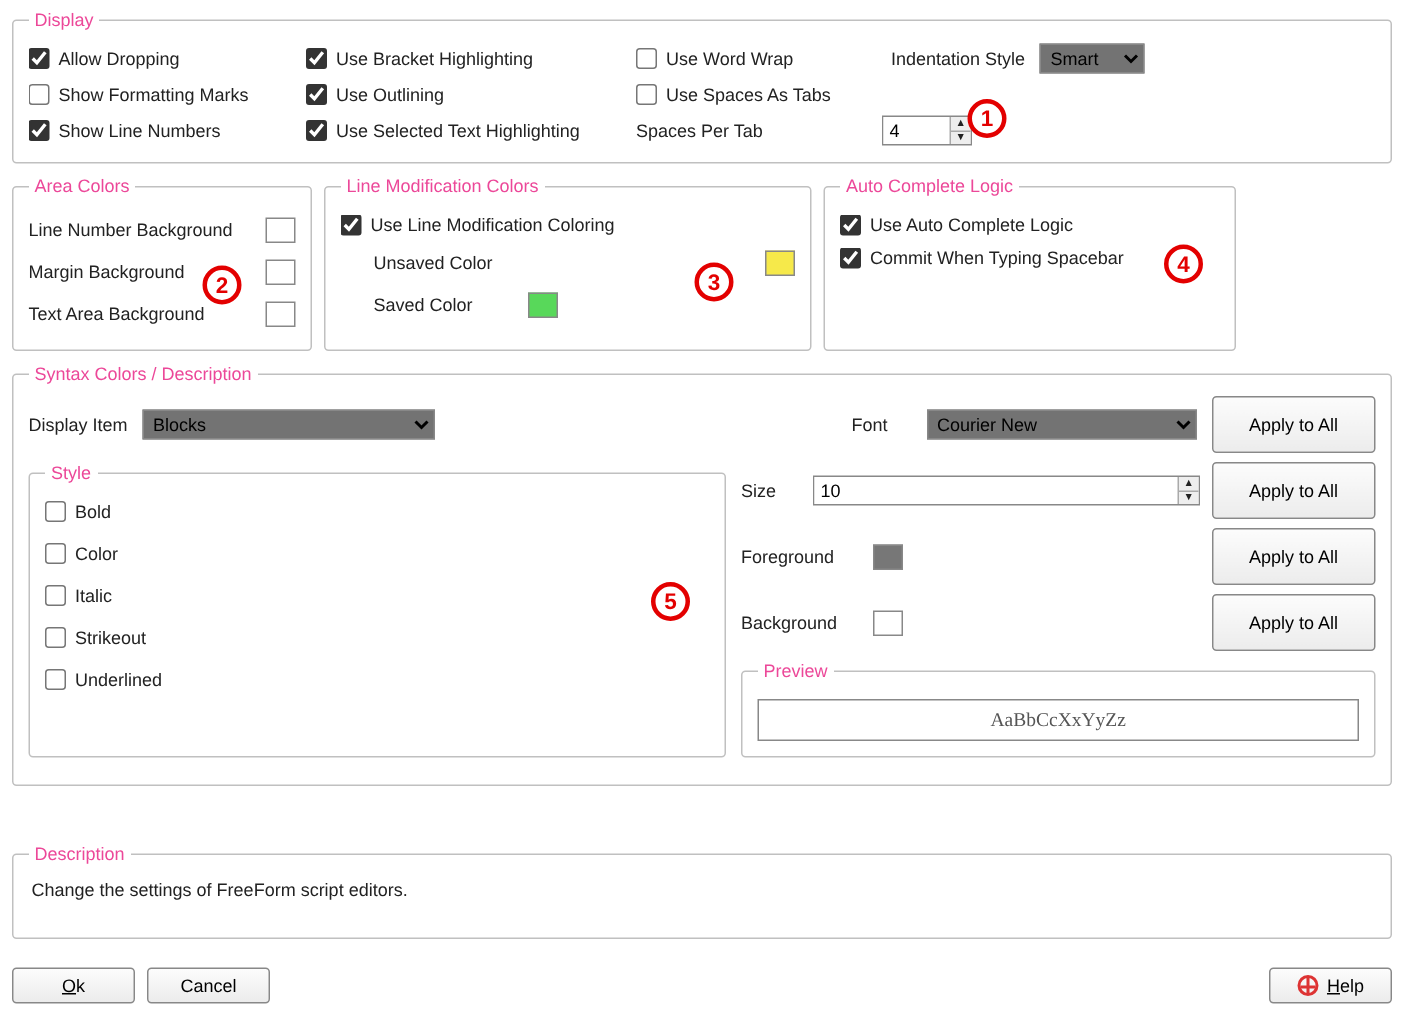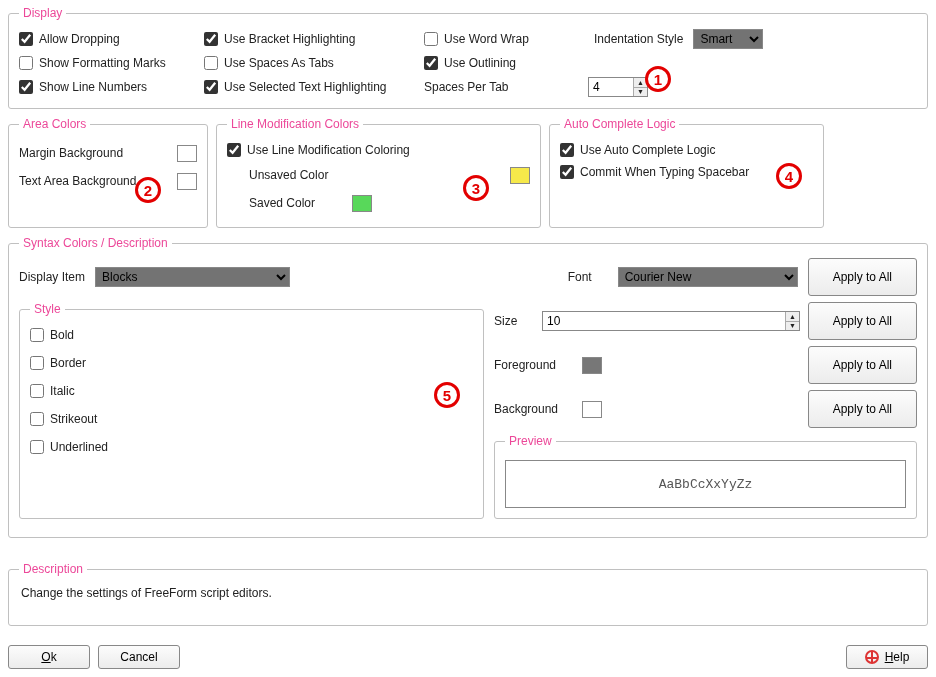--- a/index.html
+++ b/index.html
@@ -27,21 +27,21 @@
 fieldset.fs-mod { width:325px; }
 fieldset.fs-auto { width:275px; }
 .syntax-top { display:flex; align-items:center; gap:10px; margin-bottom:6px; }
 .syntax-body { display:flex; gap:10px; }
 fieldset.fs-style { flex:0 0 465px; }
 .right-col { flex:1; display:flex; flex-direction:column; gap:6px; }
 .rrow { display:flex; align-items:center; gap:8px; }
 .rrow .lbl { width:80px; }
 .fs-syntax { }
 fieldset.fs-preview { }
-.preview-box { border:1px solid #888; margin-top:4px; height:48px; display:flex; align-items:center; justify-content:center; font-family:Liberation Mono, monospace; font-size:13px; color:#555; }
+.preview-box { border:1px solid #888; margin-top:4px; height:28px; display:flex; align-items:center; justify-content:center; font-family:Liberation Serif, serif; font-size:13px; color:#555; }
 fieldset.fs-desc { position:absolute; left:8px; right:8px; top:562px; height:64px; }
 .footer { position:absolute; left:8px; right:8px; bottom:8px; display:flex; justify-content:space-between; }
 .footer-left { display:flex; gap:8px; }
 .underline-letter { text-decoration: underline; }
 .help-icon { width:14px; height:14px; border-radius:50%; border:2px solid #d33; position:relative; display:inline-block; margin-right:6px; }
 .help-icon:before,.help-icon:after { content:""; position:absolute; background:#d33; }
 .help-icon:before { left:45%; top:0; bottom:0; width:2px; }
 .help-icon:after { top:45%; left:0; right:0; height:2px; }
 select.wide { width:180px; }
 </style>
@@ -66,26 +66,26 @@
     <div class="indent-ctl">
       <span>Indentation Style</span>
       <select style="width:70px;"><option>Smart</option></select>
     </div>
 
     <label class="cb">
         <input type="checkbox" style="">
         <span>Show Formatting Marks</span>
       </label>
     <label class="cb">
+        <input type="checkbox" checked="" style="">
+        <span>Use Outlining</span>
+      </label>
+    <label class="cb">
         <input type="checkbox" style="">
         <span>Use Spaces As Tabs</span>
-      </label>
-    <label class="cb">
-        <input type="checkbox" checked="" style="">
-        <span>Use Outlining</span>
       </label>
     <div></div>
 
     <label class="cb">
         <input type="checkbox" checked="" style="">
         <span>Show Line Numbers</span>
       </label>
     <label class="cb">
         <input type="checkbox" checked="" style="">
         <span>Use Selected Text Highlighting</span>
@@ -102,20 +102,24 @@
           </div>
       </div>
     </div>
   </div>
   <div class="annot" style="top:46px; left:636px;">1</div>
 </fieldset>
 
 <div class="tri-row">
   <fieldset class="fs-area">
     <legend>Area Colors</legend>
+    <div class="area-row">
+      <span>Line Number Background</span>
+      <span class="color-swatch" style="background:#fff;"></span>
+    </div>
     <div class="area-row">
       <span>Margin Background</span>
       <span class="color-swatch" style="background:#fff;"></span>
     </div>
     <div class="area-row">
       <span>Text Area Background</span>
       <span class="color-swatch" style="background:#fff;"></span>
     </div>
     <div class="annot" style="top:46px; left:126px;">2</div>
   </fieldset>
@@ -163,21 +167,21 @@
   </div>
   <div class="syntax-body">
     <fieldset class="fs-style">
       <legend>Style</legend>
       <label class="cb">
           <input type="checkbox" style="">
           <span>Bold</span>
         </label><br>
       <label class="cb" style="margin-top:6px;">
           <input type="checkbox" style="">
-          <span>Border</span>
+          <span>Color</span>
         </label><br>
       <label class="cb" style="margin-top:6px;">
           <input type="checkbox" style="">
           <span>Italic</span>
         </label><br>
       <label class="cb" style="margin-top:6px;">
           <input type="checkbox" style="">
           <span>Strikeout</span>
         </label><br>
       <label class="cb" style="margin-top:6px;">

